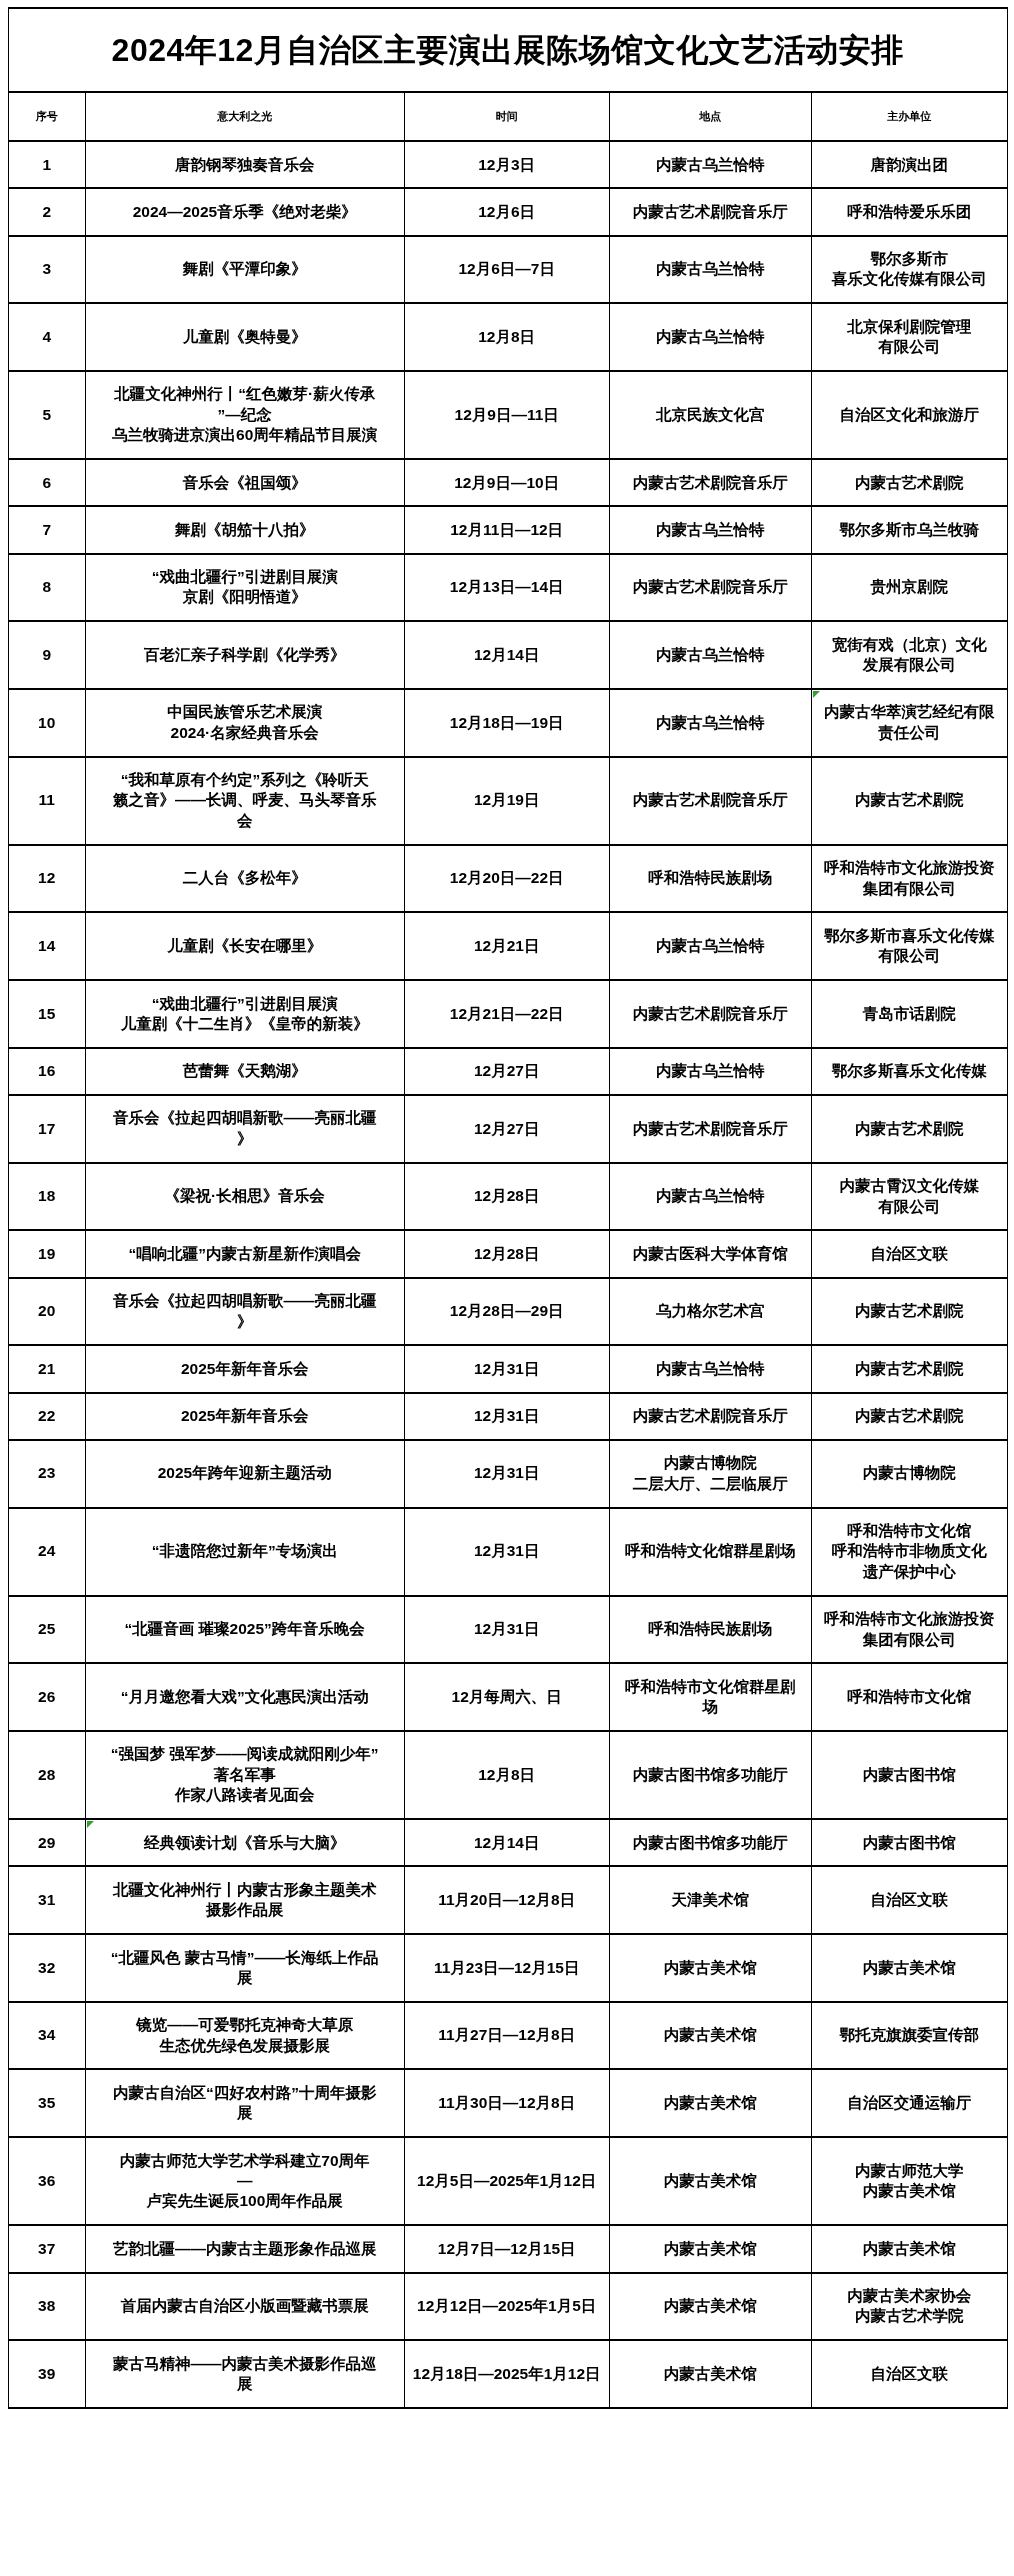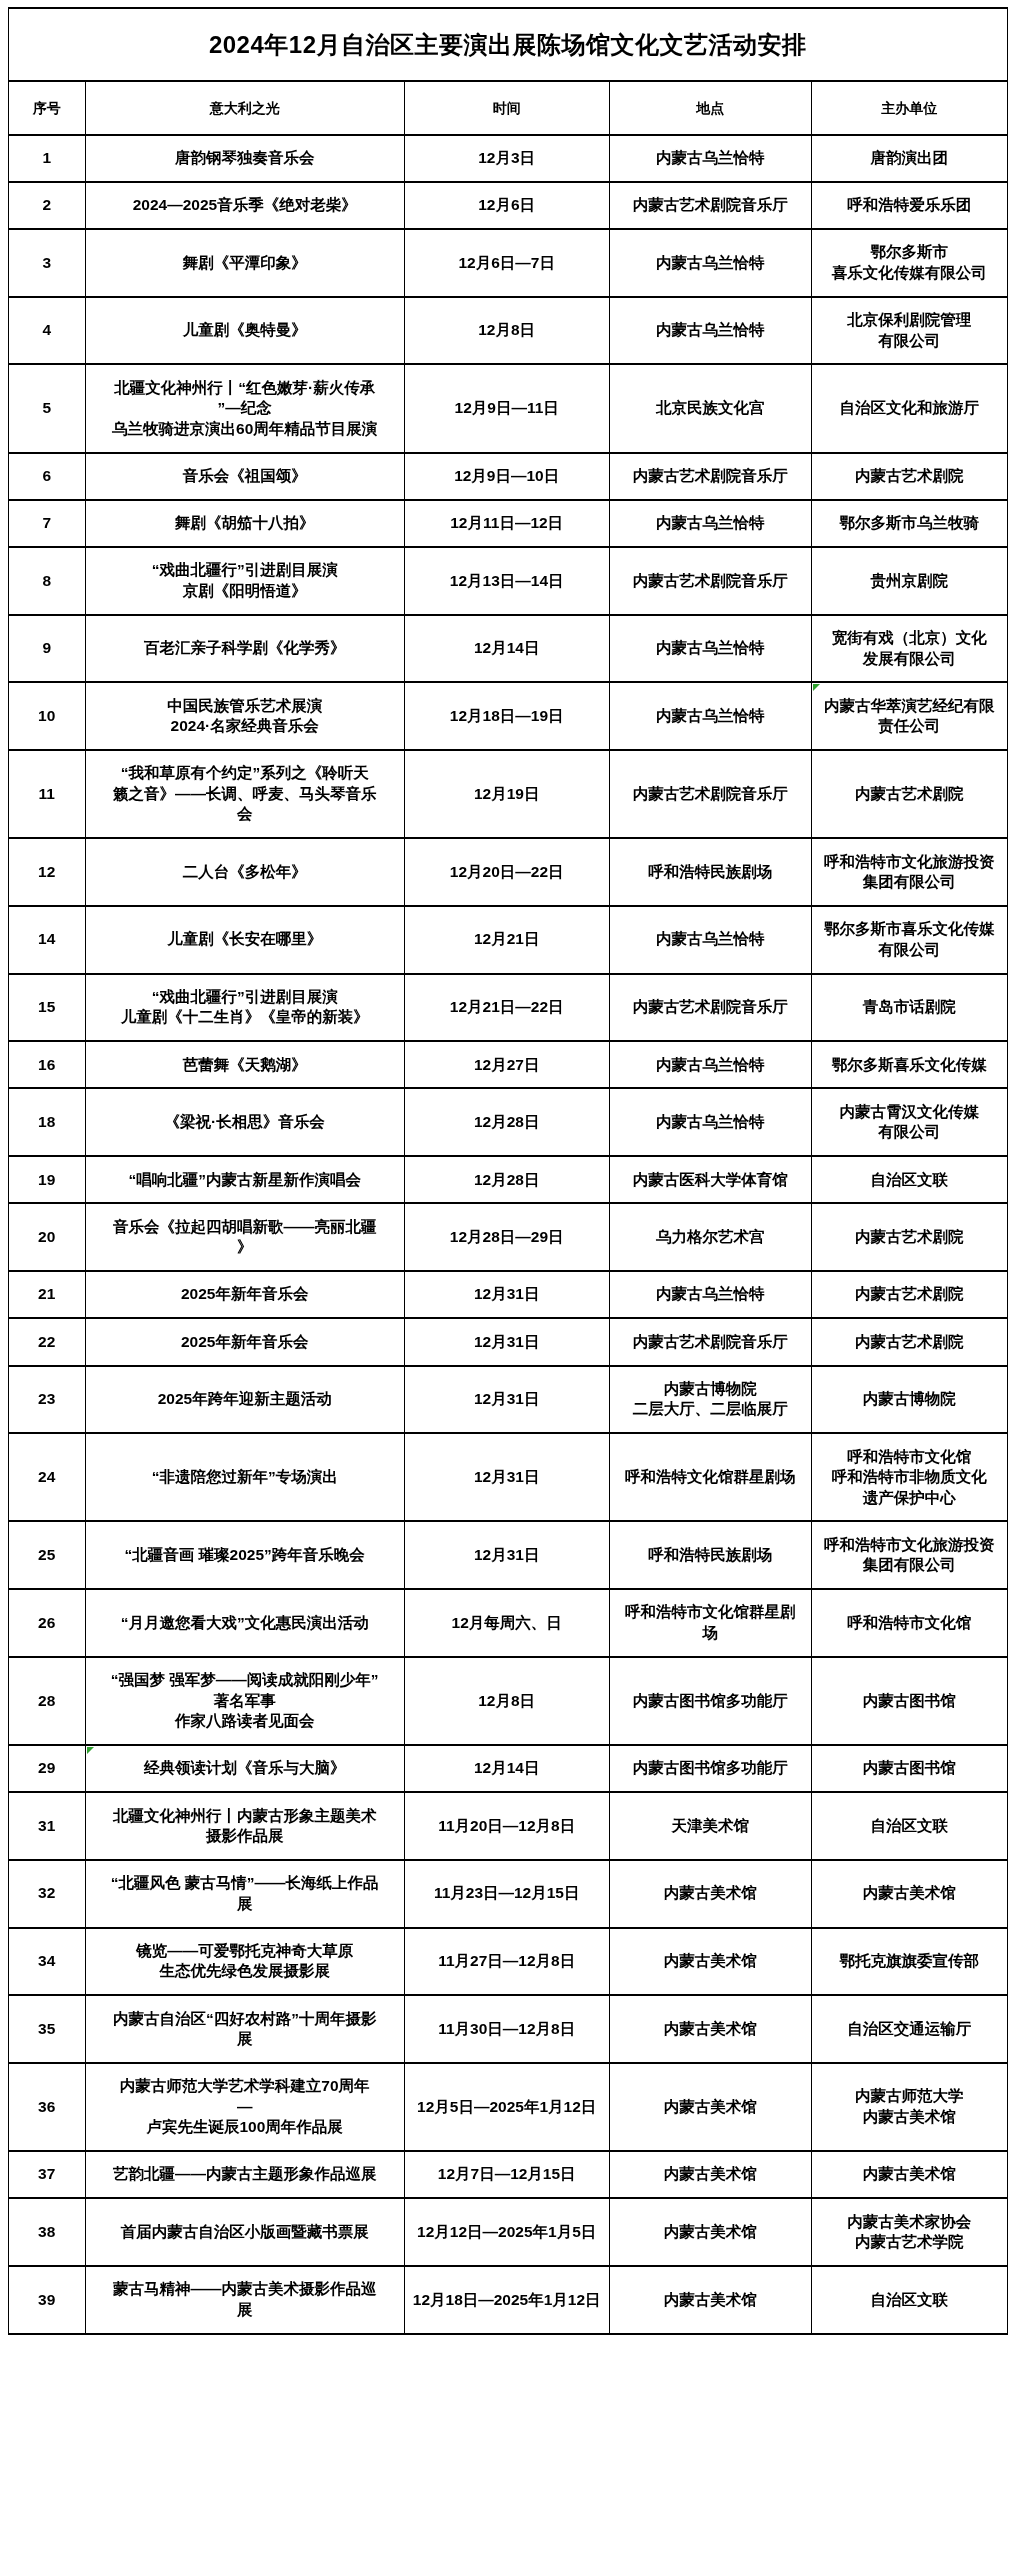--- a/index.html
+++ b/index.html
@@ -21,26 +21,26 @@
     border-top:2.6px solid #000;
     border-bottom:2.6px solid #000;
     text-align:center;
     vertical-align:middle;
     position:relative;
     white-space:pre-line;
     word-break:break-all;
     line-height:1.32;
   }
   td.title-cell{
-    font-size:24px;
+    font-size:32px;
     padding:19.6px 5.2px;
     letter-spacing:0.5px;
   }
   th{
-    font-size:14px;
+    font-size:11px;
     font-weight:bold;
     padding:16.5px 3.1px;
   }
   td.body-cell{
     font-size:15.5px;
     padding:12.4px 4.1px;
   }
   td.num-cell{font-size:15.5px;}
   .flag{
     position:absolute;
@@ -186,20 +186,28 @@
           <td class="body-cell">青岛市话剧院</td>
         </tr>
         <tr>
           <td class="num-cell body-cell">16</td>
           <td class="body-cell">芭蕾舞《天鹅湖》</td>
           <td class="body-cell">12月27日</td>
           <td class="body-cell">内蒙古乌兰恰特</td>
           <td class="body-cell">鄂尔多斯喜乐文化传媒</td>
         </tr>
         <tr>
+          <td class="num-cell body-cell">17</td>
+          <td class="body-cell">音乐会《拉起四胡唱新歌——亮丽北疆
+》</td>
+          <td class="body-cell">12月27日</td>
+          <td class="body-cell">内蒙古艺术剧院音乐厅</td>
+          <td class="body-cell">内蒙古艺术剧院</td>
+        </tr>
+        <tr>
           <td class="num-cell body-cell">18</td>
           <td class="body-cell">《梁祝·长相思》音乐会</td>
           <td class="body-cell">12月28日</td>
           <td class="body-cell">内蒙古乌兰恰特</td>
           <td class="body-cell">内蒙古霄汉文化传媒
 有限公司</td>
         </tr>
         <tr>
           <td class="num-cell body-cell">19</td>
           <td class="body-cell">“唱响北疆”内蒙古新星新作演唱会</td>

